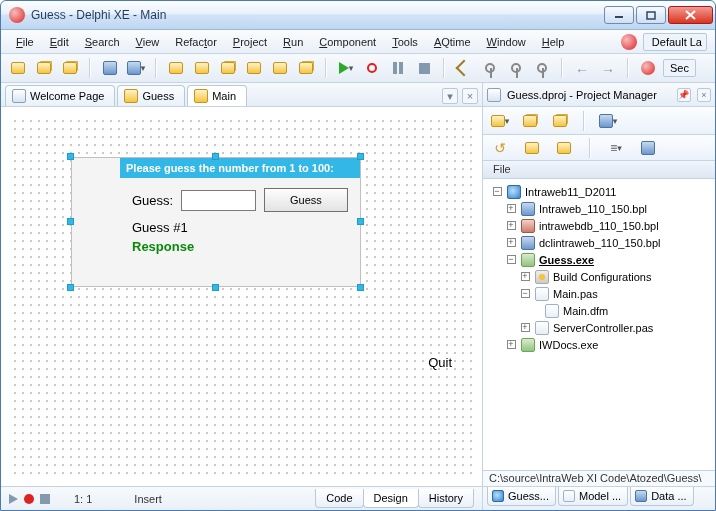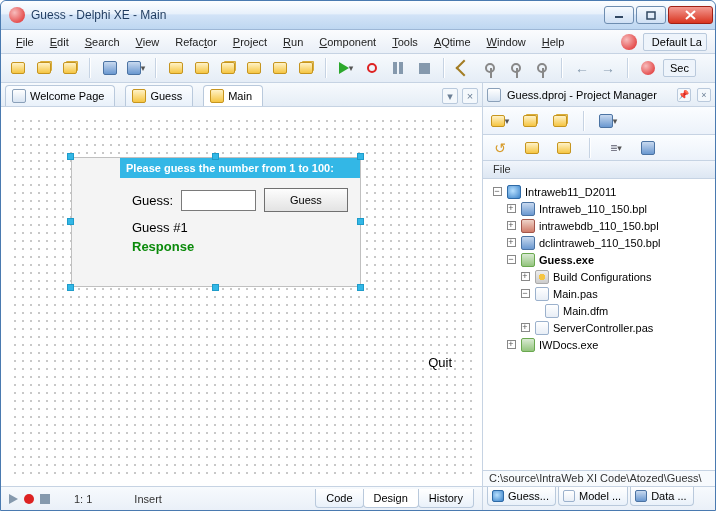--- a/index.html
+++ b/index.html
@@ -32,21 +32,21 @@
   .ico-arrowL,.ico-arrowR{font-size:14px;color:#8599ad;font-weight:bold;}
   .ico-wand{width:12px;height:12px;border-left:2px solid #a37d24;border-bottom:2px solid #a37d24;transform:rotate(45deg);}
   .ico-tools-a{width:10px;height:10px;border:2px solid #888;border-radius:50%;position:relative;}
   .ico-tools-a::after{content:"";position:absolute;width:2px;height:10px;background:#888;left:3px;top:3px;}
   .tchip{padding:2px 6px;border:1px solid #b9c9dc;border-radius:2px;background:#eef4fb;}
   
   .client { flex:1; display:flex; overflow:hidden; background:#fff; }
   
   .leftpane { flex:1; display:flex; flex-direction:column; border-right:1px solid #c6d3e3; min-width:0;}
   .tabsrow { height:24px; display:flex; align-items:flex-end; padding:0 4px; background:linear-gradient(#f7fafd,#e5edf6); border-bottom:1px solid #c6d3e3; position:relative;}
-  .dtab { display:flex; align-items:center; padding:3px 10px 3px 6px; border:1px solid #b9c9dc; border-bottom:none; border-radius:4px 4px 0 0; background:linear-gradient(#fbfdff,#e9f1fa); margin-right:10px; gap:4px;}
+  .dtab { display:flex; align-items:center; padding:3px 10px 3px 6px; border:1px solid #b9c9dc; border-bottom:none; border-radius:4px 4px 0 0; background:linear-gradient(#fbfdff,#e9f1fa); margin-right:2px; gap:4px;}
   .dtab.active{background:#fff;}
   .tabicon{width:14px;height:14px;border:1px solid #8aa0b9;background:linear-gradient(#fff,#d8e4f2);border-radius:2px;}
   .tabicon.form{background:linear-gradient(#fff2c6,#f5c542);border-color:#c6951f;}
   .tabctl{margin-left:auto;display:flex;gap:4px;padding-bottom:2px;}
   .tabctl .sq{width:16px;height:16px;border:1px solid #b9c9dc;border-radius:2px;display:flex;align-items:center;justify-content:center;background:#f4f8fc;color:#6b7f95;}
   .designer { flex:1; position:relative; background:#fff; overflow:hidden;}
   .designer .dots{position:absolute; inset:10px 10px 10px 10px; background-image: radial-gradient(#c8c8c8 1px, transparent 1px); background-size: 8px 8px;}
   .formsel{position:absolute; left:70px; top:50px; width:290px; height:130px; border:1px solid #c0c0c0; background:#f4f4f4;padding-left:48px;}
   .formsel .bar{height:20px;background:#33b7e6;color:#fff;font-weight:bold;display:flex;align-items:center;padding:0 6px;}
   .formsel .body{padding:10px 12px 6px 12px; font-family: Arial, sans-serif;}
@@ -78,21 +78,21 @@
   .tw{display:inline-flex;width:12px;justify-content:center;color:#666;}
   .tbox{width:9px;height:9px;border:1px solid #888;display:inline-flex;align-items:center;justify-content:center;font-size:9px;line-height:1;color:#555;background:#fff;}
   .tico{width:14px;height:14px;display:inline-block;border-radius:2px;}
   .tico.proj{background:radial-gradient(circle at 40% 40%,#b7e0ff,#3a82c9);border:1px solid #2e6aa6;}
   .tico.bpl{background:linear-gradient(#c8d9ef,#6a98d0);border:1px solid #4b73a3;}
   .tico.bpl2{background:linear-gradient(#efd3c8,#d07c6a);border:1px solid #a3564b;}
   .tico.exe{background:linear-gradient(#d9ead3,#93c47d);border:1px solid #6aa84f;}
   .tico.gear{background:radial-gradient(circle,#f5c542 40%,transparent 41%),linear-gradient(#eee,#ccc);border:1px solid #aaa;}
   .tico.pas{background:linear-gradient(#fff,#e8eef6);border:1px solid #9bb1cc;position:relative;}
   .tico.dfm{background:linear-gradient(#fff,#e8eef6);border:1px solid #9bb1cc;}
-  .lbl.bold{font-weight:bold;}
+  .lbl.bold{font-weight:bold;text-decoration:underline;}
   .rpath{height:16px;border-top:1px solid #c6d3e3;padding:1px 6px;color:#333;white-space:nowrap;overflow:hidden;background:#f7fafd;}
   .rbottabs{height:24px;border-top:1px solid #c6d3e3;background:linear-gradient(#f7fafd,#eaf0f8);display:flex;align-items:flex-start;padding:0 4px;}
   .rbtab{padding:3px 6px 3px 4px;border:1px solid #b9c9dc;border-top:none;border-radius:0 0 4px 4px;background:linear-gradient(#fff,#e9f1fa);margin-right:2px;display:flex;gap:4px;align-items:center;font-size:10px;white-space:nowrap;}
   .rbtab .ico{width:12px;height:12px;}
   .pin{width:14px;height:14px;border:1px solid #b9c9dc;border-radius:2px;display:flex;align-items:center;justify-content:center;background:#f4f8fc;color:#6b7f95;font-size:9px;}
   svg{display:block;}
   .dd{font-size:9px;color:#555;}
   .treewrap{flex:1;display:flex;flex-direction:column;min-height:0;}
 </style>
 </head>

